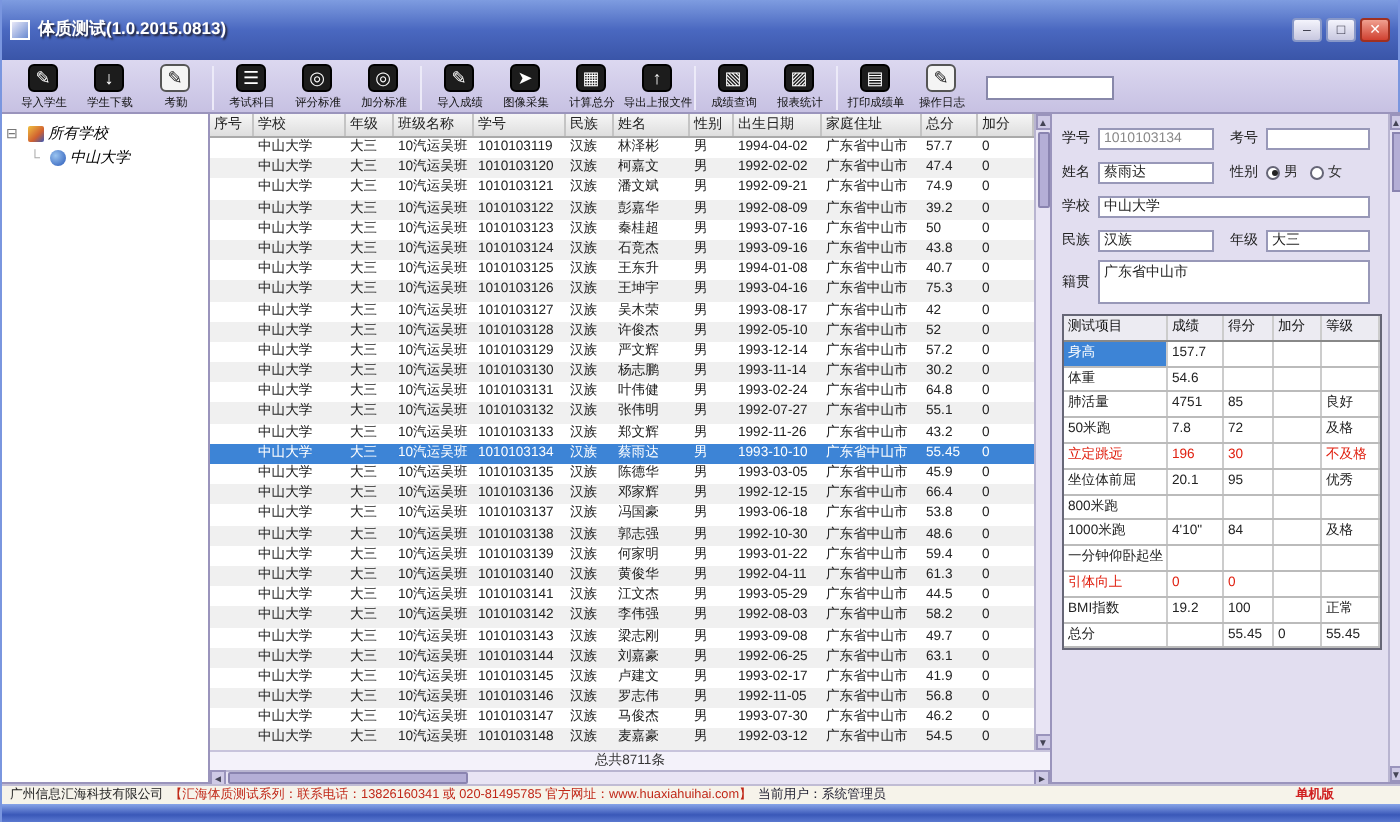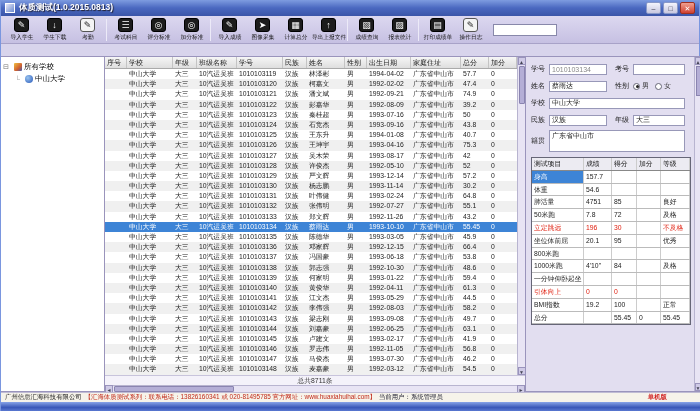--- a/index.html
+++ b/index.html
@@ -1,20 +1,20 @@
 <!DOCTYPE html>
 <html><head>
 <meta charset="utf-8">
 <style>
   * { margin:0; padding:0; box-sizing:border-box; font-family:"Liberation Sans","DejaVu Sans",sans-serif; }
   html,body { width:700px; height:420px; overflow:hidden; background:#fff; }
   .window { position:absolute; top:0; left:0; width:700px; height:411px; border-left:1px solid #7a96df; border-right:1px solid #7a96df; background:#d8d4ec; }
 
   
-  .titlebar { height:16px; background:linear-gradient(to bottom,#7e9ce0 0%,#4a68c0 50%,#3a55a8 100%); display:flex; align-items:center; padding:0 4px; }
+  .titlebar { height:30px; background:linear-gradient(to bottom,#7e9ce0 0%,#4a68c0 50%,#3a55a8 100%); display:flex; align-items:center; padding:0 4px; }
   .app-icon { width:10px; height:10px; background:linear-gradient(135deg,#e8e8f8 0%,#6a8ad0 100%); border:1px solid #fff; margin-right:4px; }
   .title-text { color:#fff; font-size:8.5px; font-weight:bold; text-shadow:1px 1px 1px #223; flex:1; }
   .win-btns { display:flex; gap:2px; }
   .wbtn { width:15px; height:12px; font-size:7px; line-height:11px; text-align:center; background:linear-gradient(#f4f4fc,#c8c8e0); border:1px solid #8898c8; border-radius:2px; color:#334; cursor:default; }
   .wbtn.close { background:linear-gradient(#f0a090,#d04030); color:#fff; border-color:#a03020; }
 
   
   .menubar { height:10px; background:#e6e2f2; border-bottom:1px solid #b8b4d0; display:flex; align-items:center; padding-left:6px; gap:10px; }
   .menu-item { font-size:7.5px; color:#222; line-height:10px; }
 
@@ -24,21 +24,21 @@
   .tb-ic { width:15px; height:14px; background:#1c1c1c; border:1px solid #000; border-radius:3px; color:#fff; font-size:9px; line-height:13px; text-align:center; }
   .tb-ic.light { background:#f4f4f4; color:#222; border:1px solid #555; }
   .tb-lb { font-size:6px; color:#111; margin-top:1px; white-space:nowrap; transform:scale(.95); }
   .tb-sep { width:1px; height:22px; background:#9a94bc; border-right:1px solid #eceaf8; margin:0 2px; }
   .tb-input { width:64px; height:12px; background:#fff; border:1px solid #8888aa; margin-left:6px; font-size:7px; }
 
   
   .main { position:absolute; top:56px; left:0; width:700px; height:336px; display:flex; }
 
   
-  .tree { width:108px; background:#fff; border:1px solid #9a94bc; border-left:none; font-size:7.5px; padding:4px 2px; }
+  .tree { width:108px; background:#fff; border:1px solid #9a94bc; border-left:none; font-size:7.5px; padding:4px 2px;font-style:italic; }
   .tree-row { display:flex; align-items:center; height:12px; white-space:nowrap; }
   .tree-expand { font-size:7px; color:#777; width:9px; }
   .tree-ic { width:8px; height:8px; margin:0 2px; background:linear-gradient(135deg,#f0c040,#d06030 60%,#3858b8); border-radius:1px; }
   .tree-ic.child { background:radial-gradient(circle at 35% 35%,#9ac4f0,#2858b8); border-radius:50%; }
   .tree-child { padding-left:12px; }
   .tree-line { color:#aaa; font-size:7px; width:8px; }
 
   
   .grid { width:420px; display:flex; flex-direction:column; background:#fff; border-top:1px solid #9a94bc; }
   .grid-top { height:318px; display:flex; }

